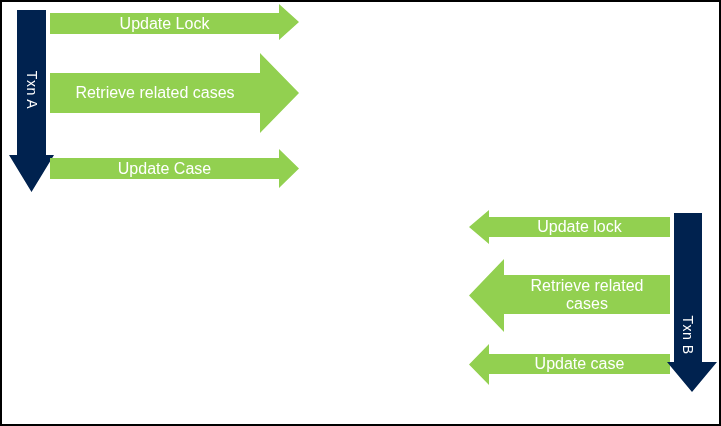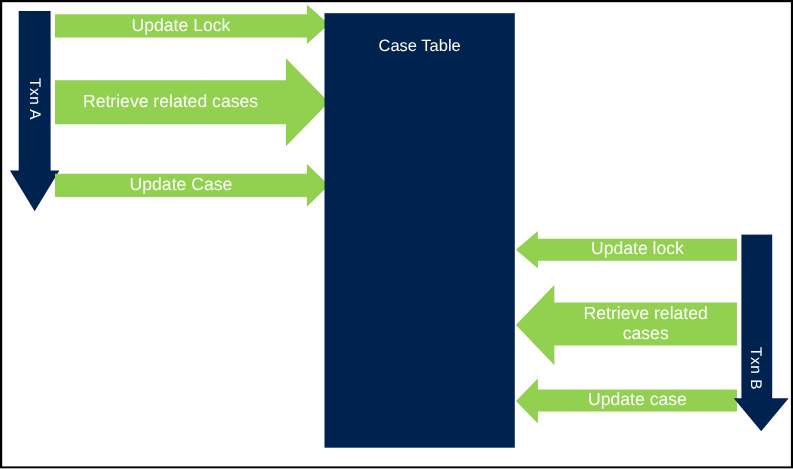--- a/index.html
+++ b/index.html
@@ -129,23 +129,20 @@
   <div class="garrow a1">
     <span class="glabel">Update Lock</span>
   </div>
   <div class="garrow a2">
     <span class="glabel">Retrieve related cases</span>
   </div>
   <div class="garrow a3">
     <span class="glabel">Update Case</span>
   </div>
 
-  <div class="case-table">
-    <span class="case-table-label">Case Table</span>
-  </div>
 
   <div class="garrow a4">
     <span class="glabel">Update lock</span>
   </div>
   <div class="garrow a5">
     <span class="glabel">Retrieve related cases</span>
   </div>
   <div class="garrow a6">
     <span class="glabel">Update case</span>
   </div>

